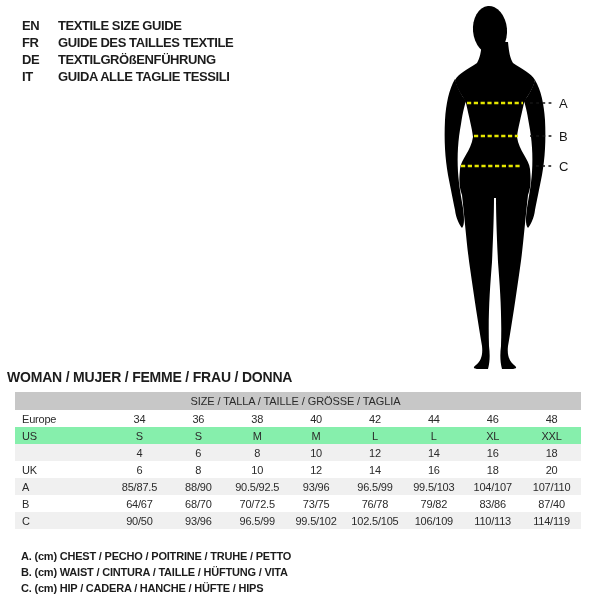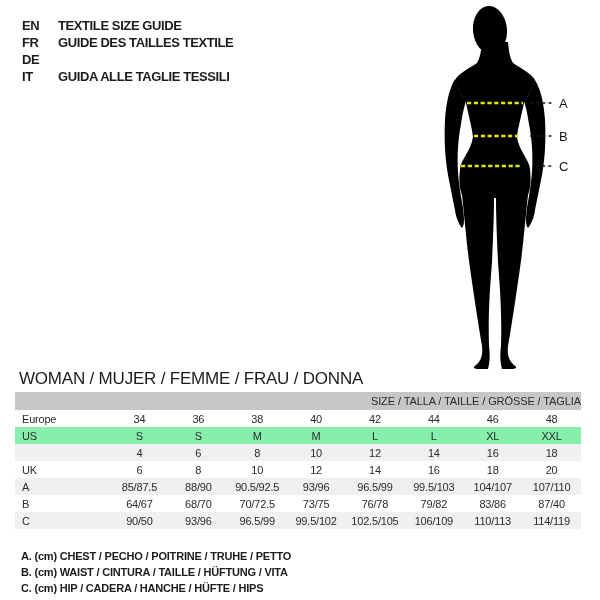--- a/index.html
+++ b/index.html
@@ -9,28 +9,28 @@
   }
   
   .languages{position:absolute;left:22px;top:17px;}
   .lang-row{display:flex;height:17px;line-height:17px;font-weight:bold;
             font-size:13px;letter-spacing:-0.4px;}
   .lang-code{width:36px;flex:0 0 36px;}
   .lang-label{white-space:nowrap;}
   
   .figure{position:absolute;left:388px;top:0;width:212px;height:380px;}
   
-  .section-title{position:absolute;left:19px;top:369px;font-size:17px;
-                 font-weight:normal;letter-spacing:-0.2px;white-space:nowrap;}
+  .section-title{position:absolute;left:7px;top:369px;font-size:14px;
+                 font-weight:bold;letter-spacing:-0.2px;white-space:nowrap;}
   
   .size-table{position:absolute;left:15px;top:392px;width:566px;
               border-collapse:collapse;table-layout:fixed;font-size:11px;color:#2b2b2b;}
   .size-table col.c-label{width:95px;}
-  .size-table th{height:18px;text-align:right;font-weight:normal;font-size:11px;
-                 padding:0 0 0 7px;letter-spacing:-0.1px;}
+  .size-table th{height:18px;text-align:center;font-weight:normal;font-size:11px;
+                 padding:0 12px 0 7px;letter-spacing:-0.1px;}
   .size-table td{height:17px;text-align:center;padding:0;white-space:nowrap;
                  letter-spacing:-0.2px;}
   .size-table td.row-label{text-align:left;padding-left:7px;}
   
   .legend{position:absolute;left:21px;top:548px;font-size:11px;font-weight:bold;
           line-height:16px;letter-spacing:-0.2px;}
   .legend-line{white-space:nowrap;}
   svg text{font-family:"Liberation Sans",sans-serif;font-size:13px;fill:#161616;}
 </style>
 </head>
@@ -42,20 +42,21 @@
     <div class="lang-row">
       <span class="lang-code">EN</span>
       <span class="lang-label">TEXTILE SIZE GUIDE</span>
     </div>
     <div class="lang-row">
       <span class="lang-code">FR</span>
       <span class="lang-label">GUIDE DES TAILLES TEXTILE</span>
     </div>
     <div class="lang-row">
       <span class="lang-code">DE</span>
+      <span class="lang-label">TEXTILGRÖßENFÜHRUNG</span>
     </div>
     <div class="lang-row">
       <span class="lang-code">IT</span>
       <span class="lang-label">GUIDA ALLE TAGLIE TESSILI</span>
     </div>
   </div>
 
   <div class="figure">
     <svg width="212" height="380" viewBox="388 0 212 380">
       <g fill="#000000">

